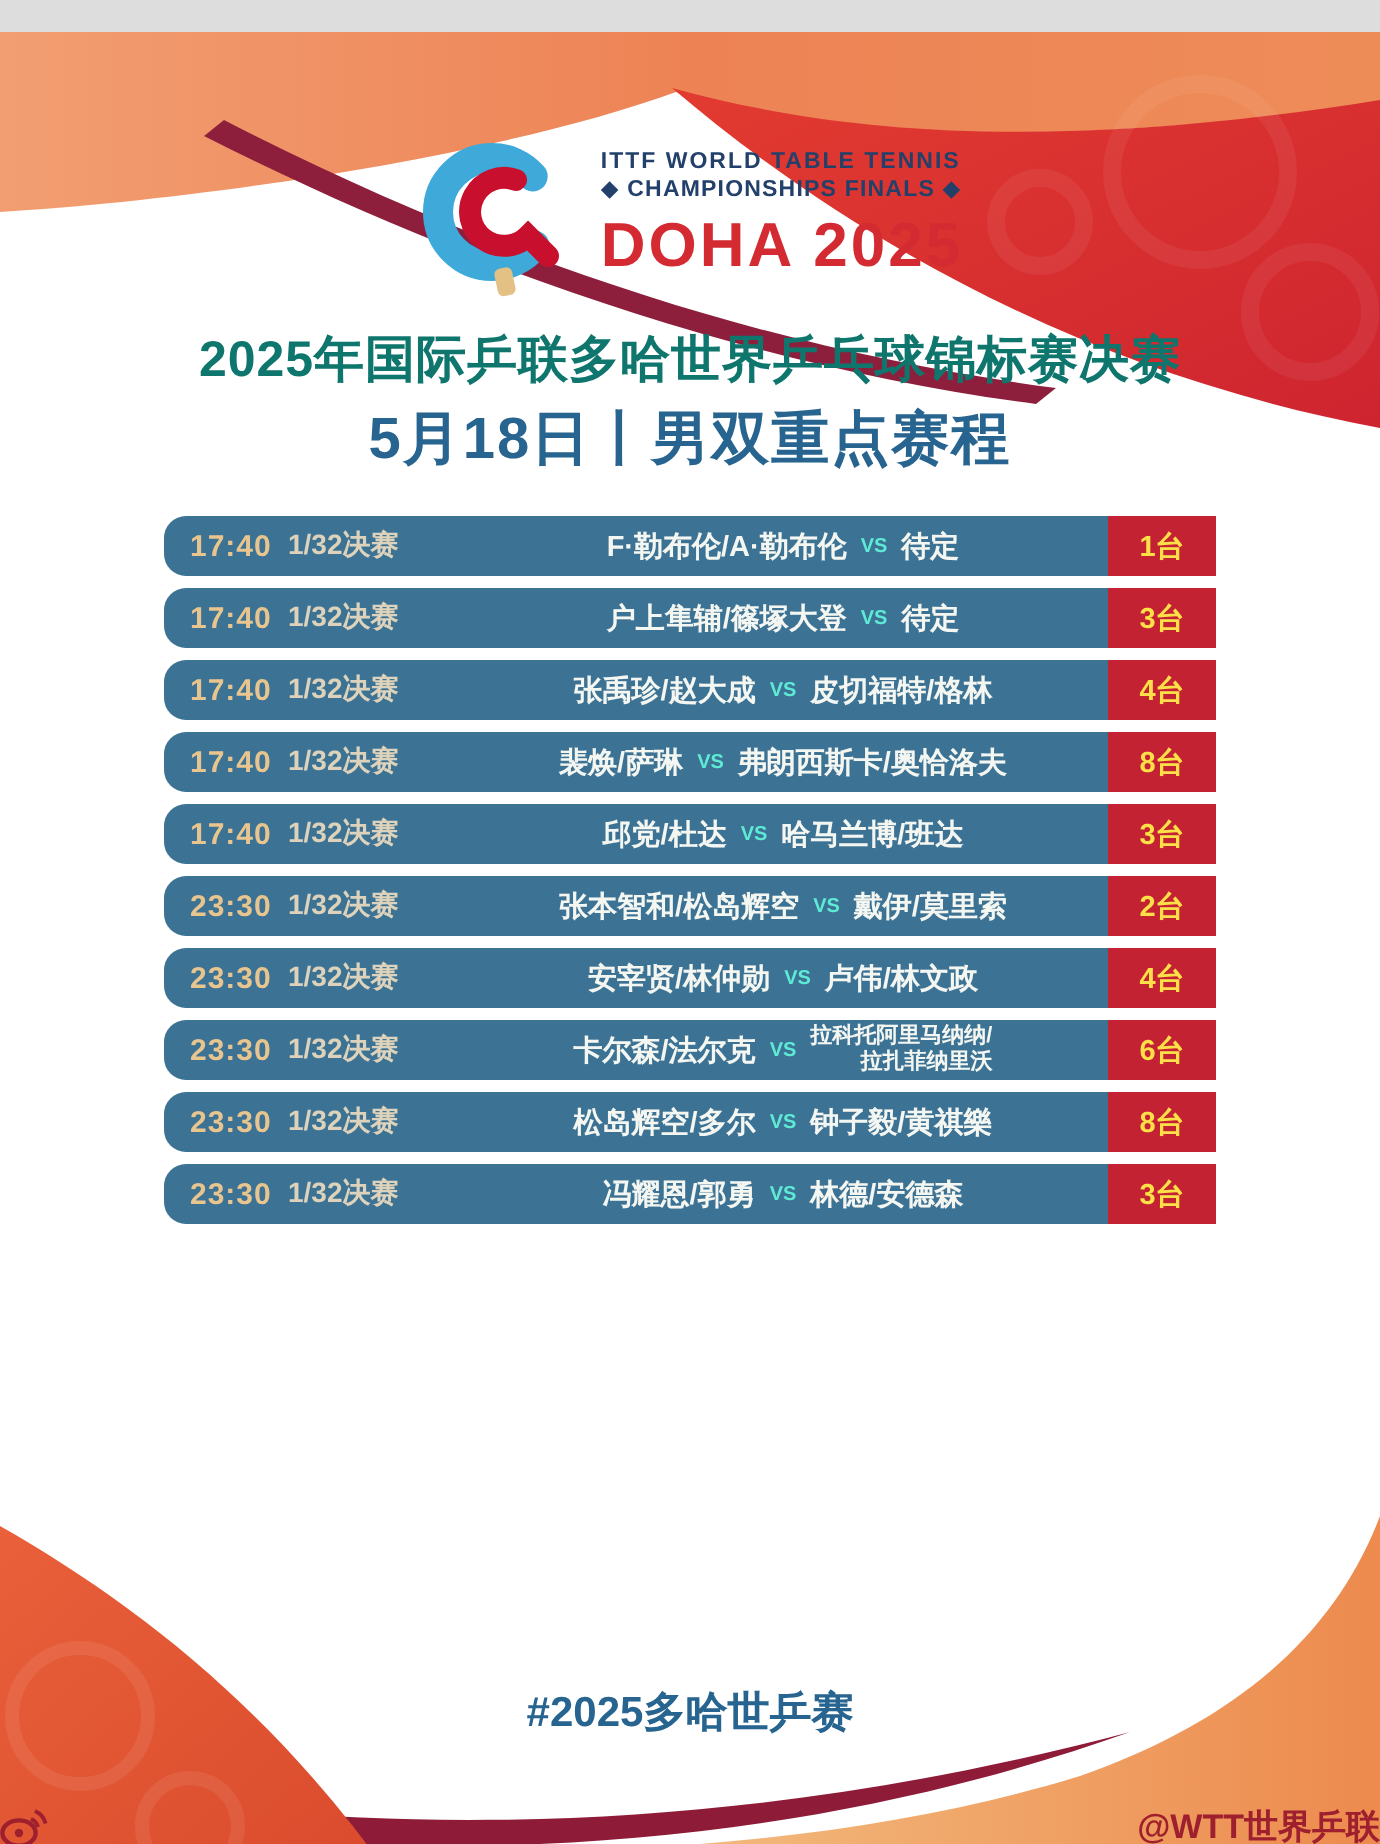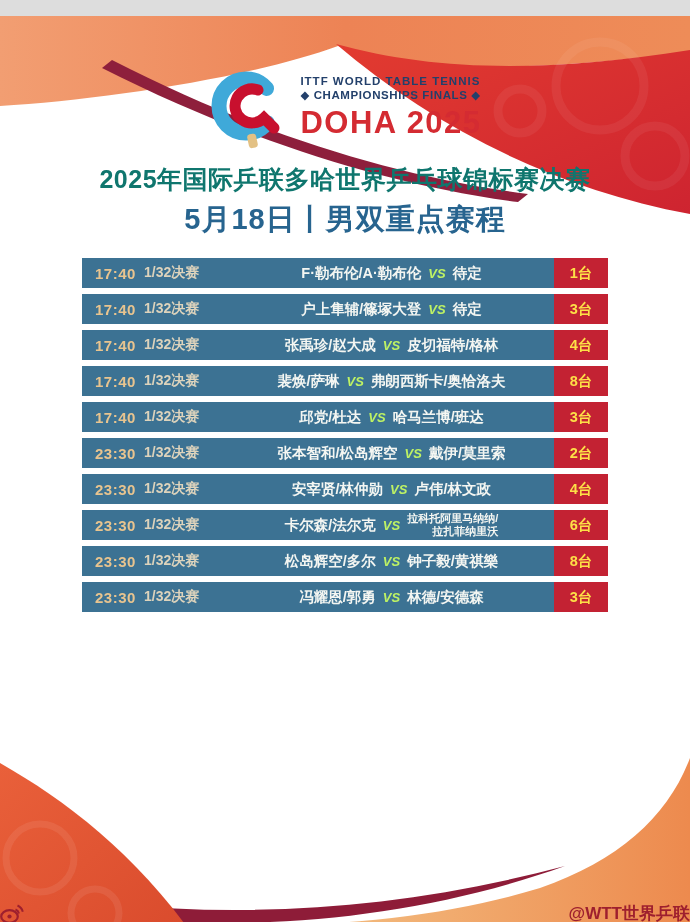--- a/index.html
+++ b/index.html
@@ -14,27 +14,27 @@
   .logo-text { display:flex; flex-direction:column; line-height:1.25; }
   .logo-l1 { font-size:11.5px; font-weight:bold; color:#23406B; letter-spacing:1px; }
   .logo-l2 { font-size:11.5px; font-weight:bold; color:#23406B; letter-spacing:0.6px; }
   .logo-l3 { font-size:31px; font-weight:bold; color:#D42B32; letter-spacing:1.5px; margin-top:1px; }
 
   .title   { position:absolute; top:147px; width:100%; text-align:center; font-size:25px; font-weight:bold; color:#0f766e; z-index:2; letter-spacing:0.5px; }
   .subtitle{ position:absolute; top:184px; width:100%; text-align:center; font-size:29px; font-weight:bold; color:#27648F; z-index:2; letter-spacing:1px; }
 
   
   .schedule { position:absolute; top:242px; left:82px; width:526px; display:flex; flex-direction:column; gap:6px; z-index:2; }
-  .row { display:flex; align-items:stretch; height:30px; background:#3C7293; color:#F4F6F2; font-weight:bold; }
+  .row { display:flex; align-items:stretch; height:30px; background:#3C7293; color:#F4F6F2; font-weight:bold;border-radius:11px; }
   .c-time  { width:62px; padding-left:13px; display:flex; align-items:center; color:#E8C48F; font-size:15px; letter-spacing:0.5px; }
   .c-round { width:88px; display:flex; align-items:center; color:#DDD3BC; font-size:14px; }
   .c-match { flex:1; display:flex; justify-content:center; align-items:center; gap:7px; font-size:14.5px; }
   .c-p { white-space:pre-line; }
   .c-p.two-line { font-size:11px; line-height:1.15; text-align:right; }
-  .c-vs { color:#bef264; font-size:13px;font-style:italic; }
+  .c-vs { color:#5eead4; font-size:10px; }
   .c-table { width:54px; margin-left:3px; background:#C32233; color:#fde047; font-size:14.5px; display:flex; align-items:center; justify-content:center; }
 
   .hashtag { position:absolute; top:826px; width:100%; text-align:center; font-size:21px; font-weight:bold; color:#27648F; z-index:2; }
   .footer  { position:absolute; top:886px; width:100%; display:flex; justify-content:space-between; align-items:center; gap:8px; color:#9E1F2E; font-size:17px; font-weight:bold; z-index:5; }
 </style>
 </head>
 <body>
 
 <div class="poster">
 
@@ -205,20 +205,21 @@
       <span class="c-round">1/32决赛</span>
       <span class="c-match">
         <span class="c-p">冯耀恩/郭勇</span>
         <span class="c-vs">VS</span>
         <span class="c-p">林德/安德森</span>
       </span>
       <span class="c-table">3台</span>
     </div>
   </div>
 
+  <div class="hashtag">#2025多哈世乒赛</div>
 
   <div class="footer">
     <svg width="24" height="20" viewBox="0 0 24 20" fill="none" stroke="#9E1F2E">
       <ellipse cx="9.5" cy="12.5" rx="8.3" ry="6.3" stroke-width="2.2"></ellipse>
       <circle cx="9.5" cy="12.5" r="2.1" fill="#9E1F2E" stroke="none"></circle>
       <path d="M15.5,5.5 a6,6 0 0 1 3.5,4" stroke-width="2"></path>
       <path d="M17.5,1.5 a9.5,9.5 0 0 1 5.3,6.2" stroke-width="2"></path>
     </svg>
     <span>@WTT世界乒联</span>
   </div>

